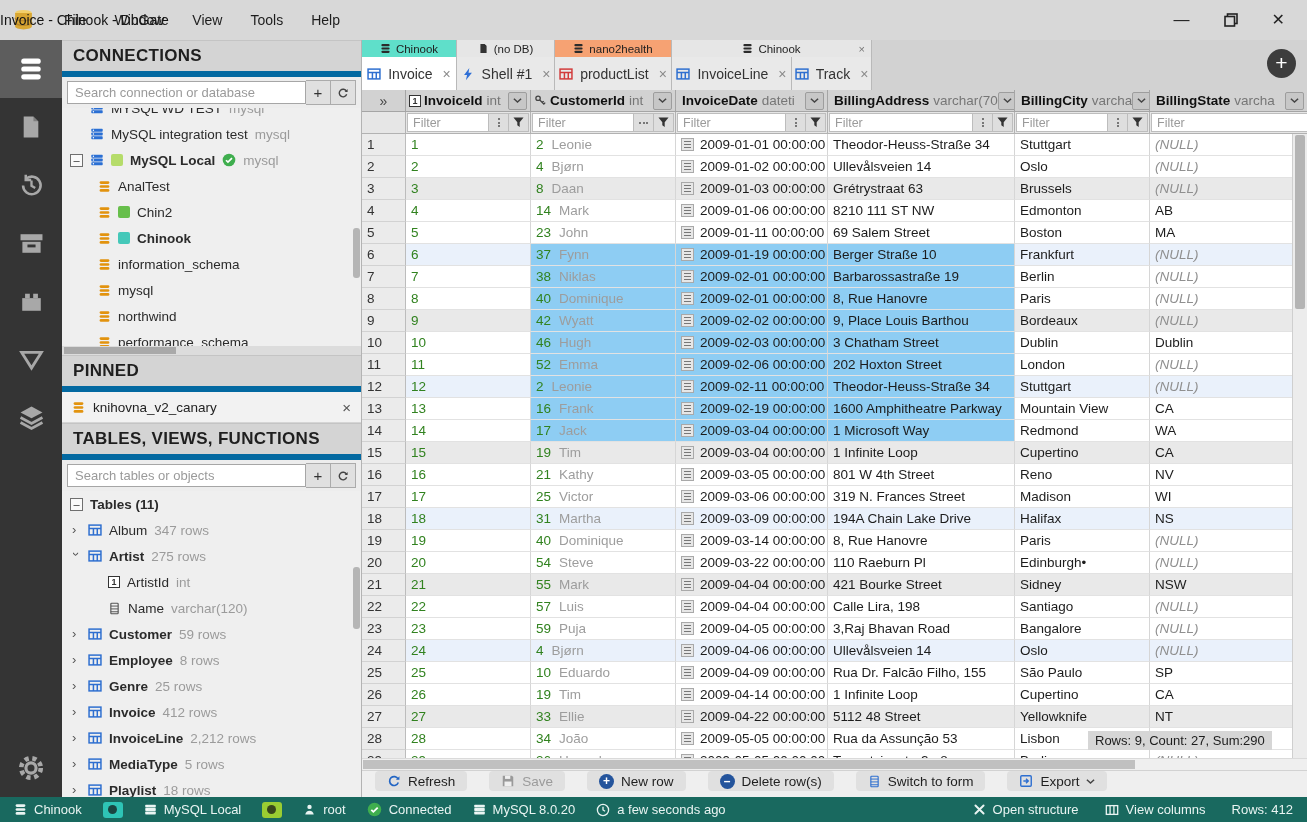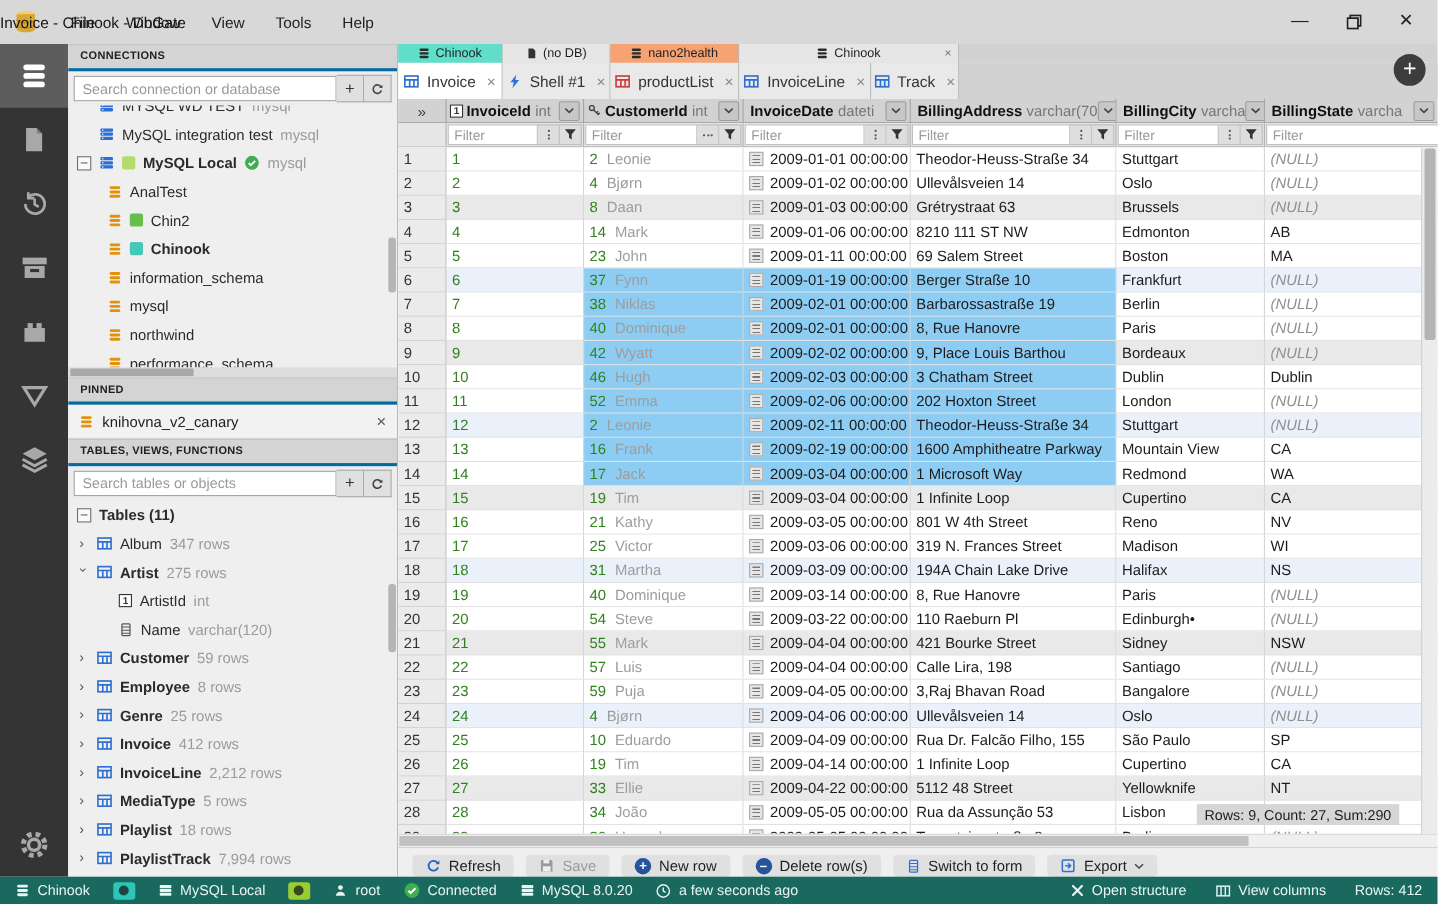--- a/index.html
+++ b/index.html
@@ -14,21 +14,21 @@
   .wintitle{position:absolute;left:0;right:0;font-size:14px;color:#141414;pointer-events:none}
   .winbtns{margin-left:auto;display:flex;align-items:center;gap:34px;padding-right:22px;z-index:2}
   .winbtn{color:#222;font-size:16px;line-height:16px}
   
   .rail{position:absolute;left:0;top:40px;width:62px;height:757px;background:#343434;display:flex;flex-direction:column;align-items:stretch}
   .rail-item{height:58px;display:flex;align-items:center;justify-content:center}
   .rail-item.active{background:#5d5d5d}
   .rail-bottom{margin-top:auto}
   
   .leftpanel{position:absolute;left:62px;top:40px;width:300px;height:757px;background:#efefef;border-right:1px solid #b3b3b3;display:flex;flex-direction:column;overflow:hidden}
-  .section-header{background:#d4d4d4;border-top:1px solid #c4c4c4;border-bottom:3px solid #0369a1;padding:5px 11px;font-size:10px;font-weight:bold;color:#1f1f1f;letter-spacing:.3px;flex:none}
+  .section-header{background:#d4d4d4;border-top:1px solid #c4c4c4;border-bottom:6px solid #0369a1;padding:5px 11px;font-size:17px;font-weight:bold;color:#1f1f1f;letter-spacing:.3px;flex:none}
   .search-row{display:flex;padding:3px 5px;align-items:center;background:#ededed;flex:none}
   .search-input{flex:1;height:23px;border:1px solid #a6a6a6;background:#fff;font-size:13px;padding:0 7px;color:#333;min-width:0;font-family:"Liberation Sans",sans-serif}
   .search-input::placeholder{color:#9a9a9a}
   .sq-btn{width:25px;height:25px;background:#e0e0e0;border:1px solid #ababab;border-left:none;display:flex;align-items:center;justify-content:center;font-size:15px;color:#333}
   .tree{overflow:hidden;position:relative;font-size:13.5px;color:#2b2b2b}
   .conn-tree{height:238px;flex:none}
   .tables-tree{flex:1}
   .tree-row{display:flex;align-items:center;height:26px;padding-left:28px;gap:7px;white-space:nowrap;overflow:hidden}
   .tree-row.has-exp{padding-left:8px}
   .tree-row.child{padding-left:36px}
@@ -83,21 +83,21 @@
   .nmv{color:#9d9d9d;margin-left:8px}
   .nullv{color:#8f8f8f;font-style:italic}
   .date-chip{display:inline-block;width:13px;height:13px;background:#e7e7e7;border:1px solid #a9a9a9;vertical-align:-2px;margin-right:6px;position:relative}
   .date-chip::after{content:"";position:absolute;left:2px;right:2px;top:2px;bottom:1px;background:repeating-linear-gradient(to bottom,#777 0 1px,transparent 1px 3.2px)}
   .vscroll{position:absolute;top:0;right:0;bottom:0;width:15px;background:#ececec;border-left:1px solid #cfcfcf}
   .vscroll .thumb{position:absolute;top:1px;left:2px;right:2px;height:174px;background:#b4b4b4;border-radius:2px}
   .grid-overlay{position:absolute;left:726px;top:691px;background:#d6d6d6;color:#1d1d1d;font-size:13px;padding:2px 7px;z-index:6;white-space:nowrap}
   .hscroll{height:12px;background:#efefef;position:relative;border-top:1px solid #dadada;flex:none}
   .hscroll .thumb{position:absolute;left:1px;top:1px;bottom:1px;width:772px;background:#c0c0c0}
   
-  .toolbar{height:27px;background:#efefef;display:flex;align-items:flex-end;gap:11px;padding-left:13px;font-size:13.5px;border-top:1px solid #d2d2d2;flex:none}
+  .toolbar{height:27px;background:#efefef;display:flex;align-items:flex-start;gap:22px;padding-left:13px;font-size:13.5px;border-top:1px solid #d2d2d2;flex:none}
   .tbtn{display:flex;align-items:center;gap:7px;background:#e0e0e0;border-radius:4px;padding:2.5px 12px;color:#1f1f1f;white-space:nowrap}
   .tbtn.disabled{color:#9b9b9b}
   .circ{width:15px;height:15px;border-radius:50%;background:#24549c;color:#fff;font-size:12px;line-height:14px;text-align:center;font-weight:bold}
   
   .statusbar{position:absolute;left:0;top:797px;width:1307px;height:25px;background:#19695f;color:#e9f4f2;font-size:13px;display:flex;align-items:center;padding:0 14px;z-index:11}
   .sb-item{display:flex;align-items:center;gap:7px;margin-right:21px;white-space:nowrap}
   .sb-right{margin-left:auto;display:flex}
   .sb-right .sb-item{margin-right:0;margin-left:26px}
   .swatch{width:20px;height:16px;border-radius:3px;position:relative;flex:none}
   .swatch::after{content:"";position:absolute;left:5px;top:3.5px;width:9px;height:9px;border-radius:50%;background:rgba(20,20,20,.72)}

